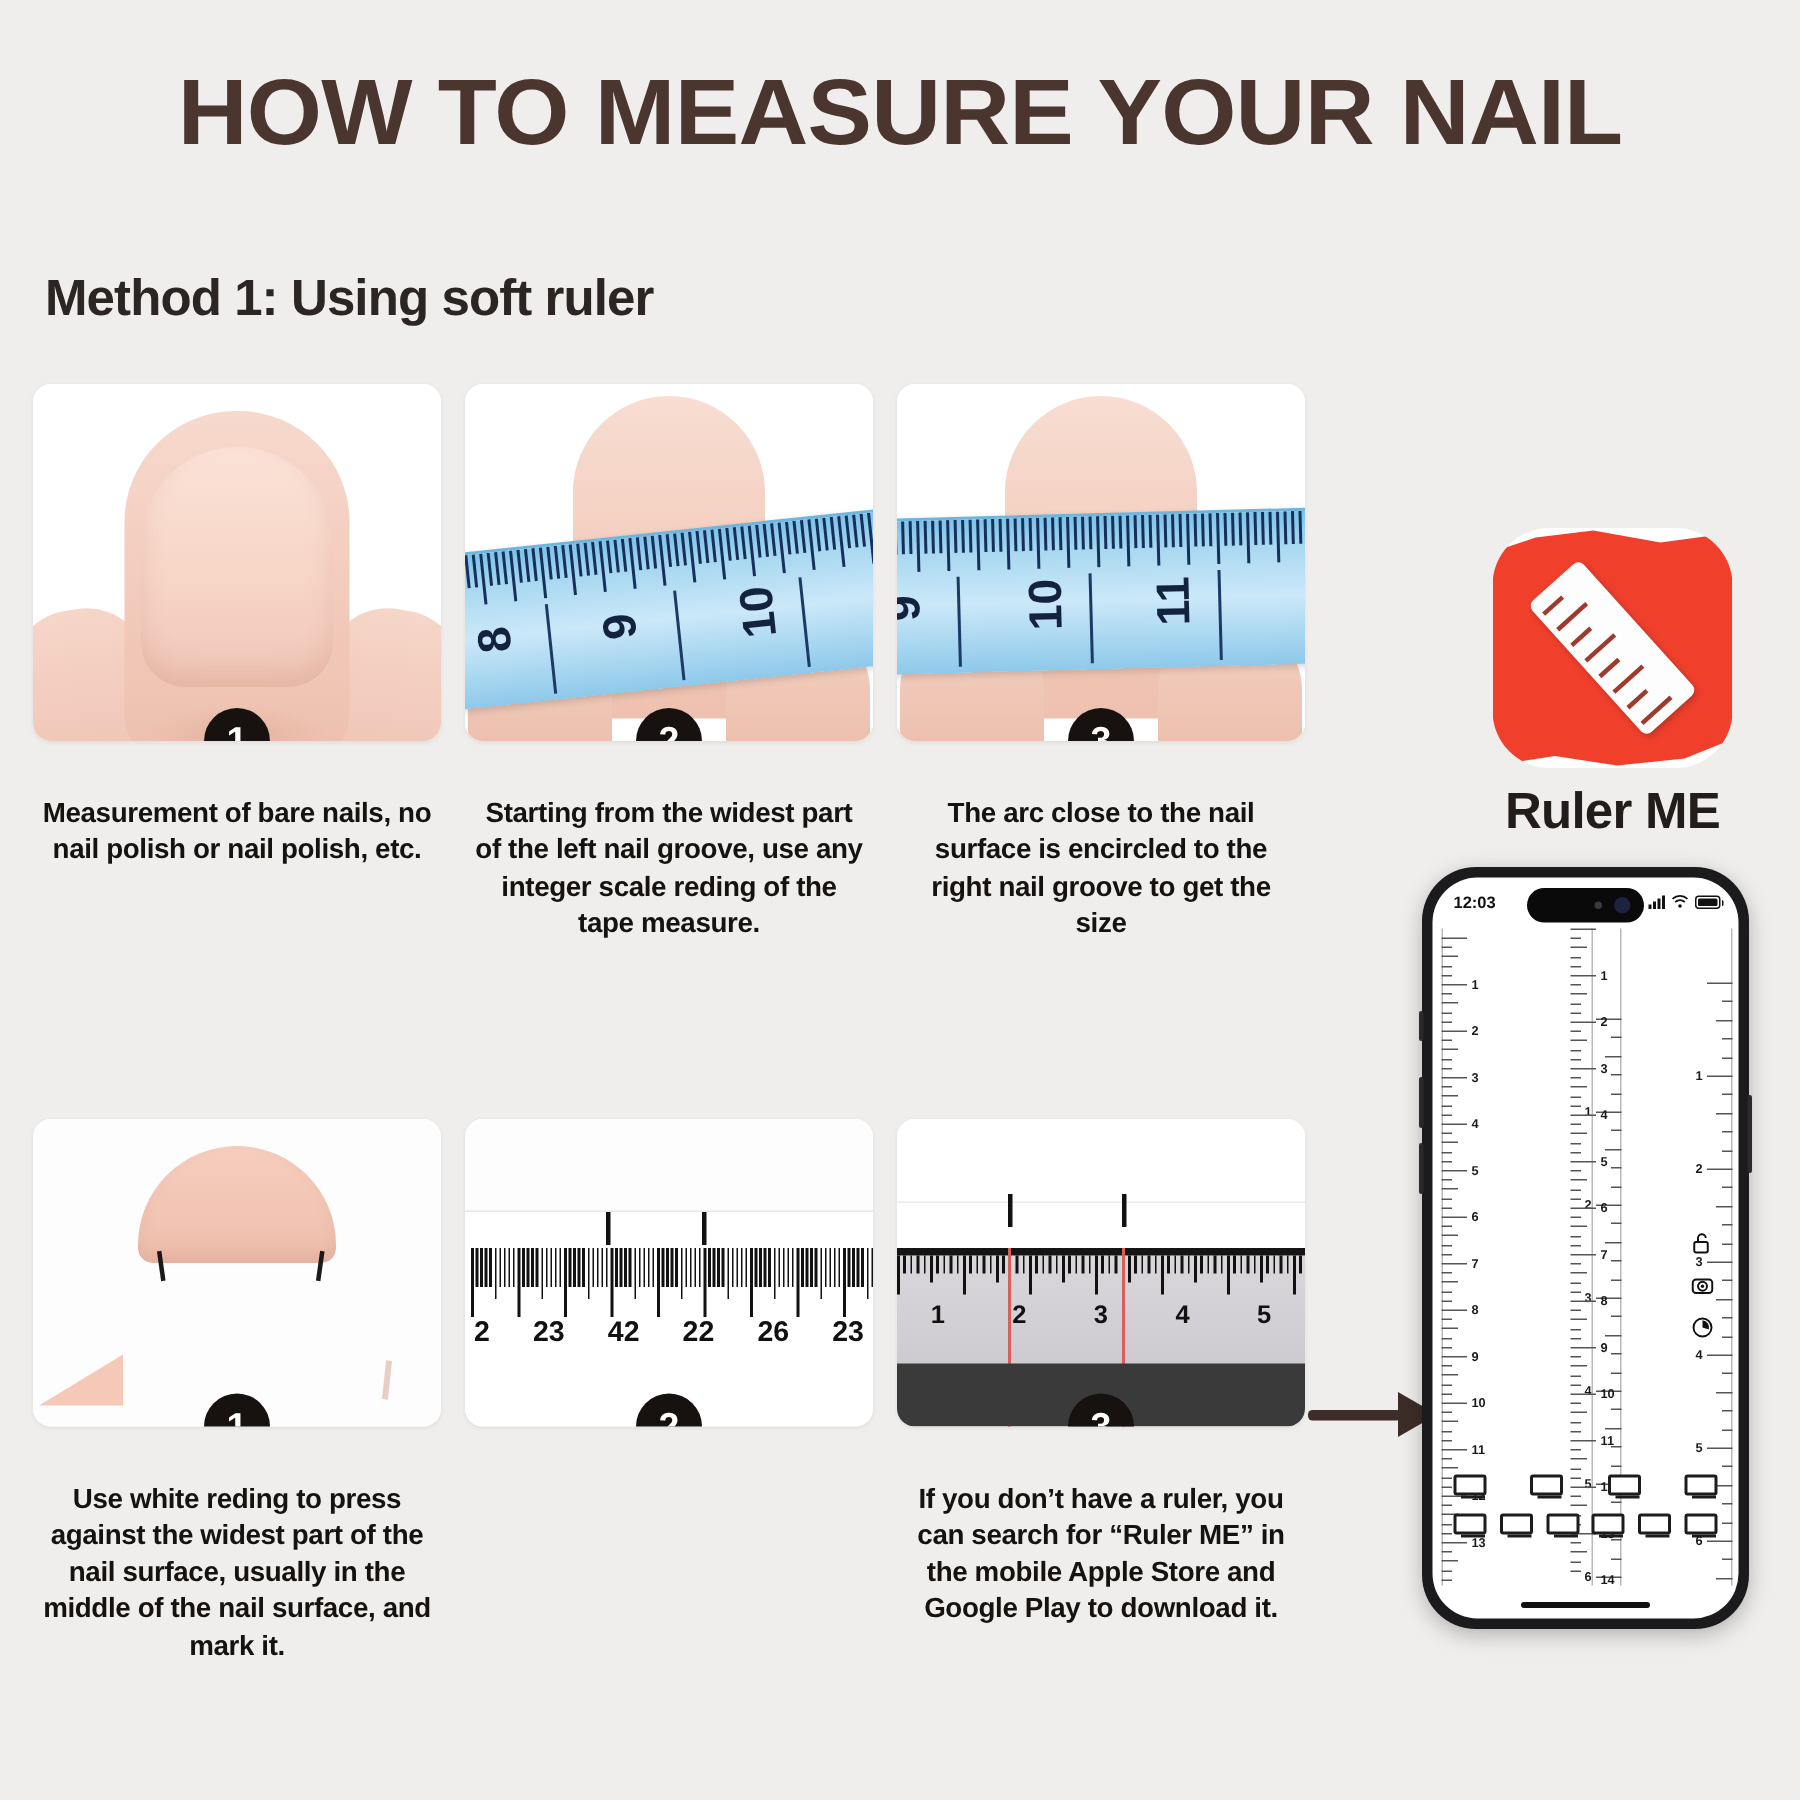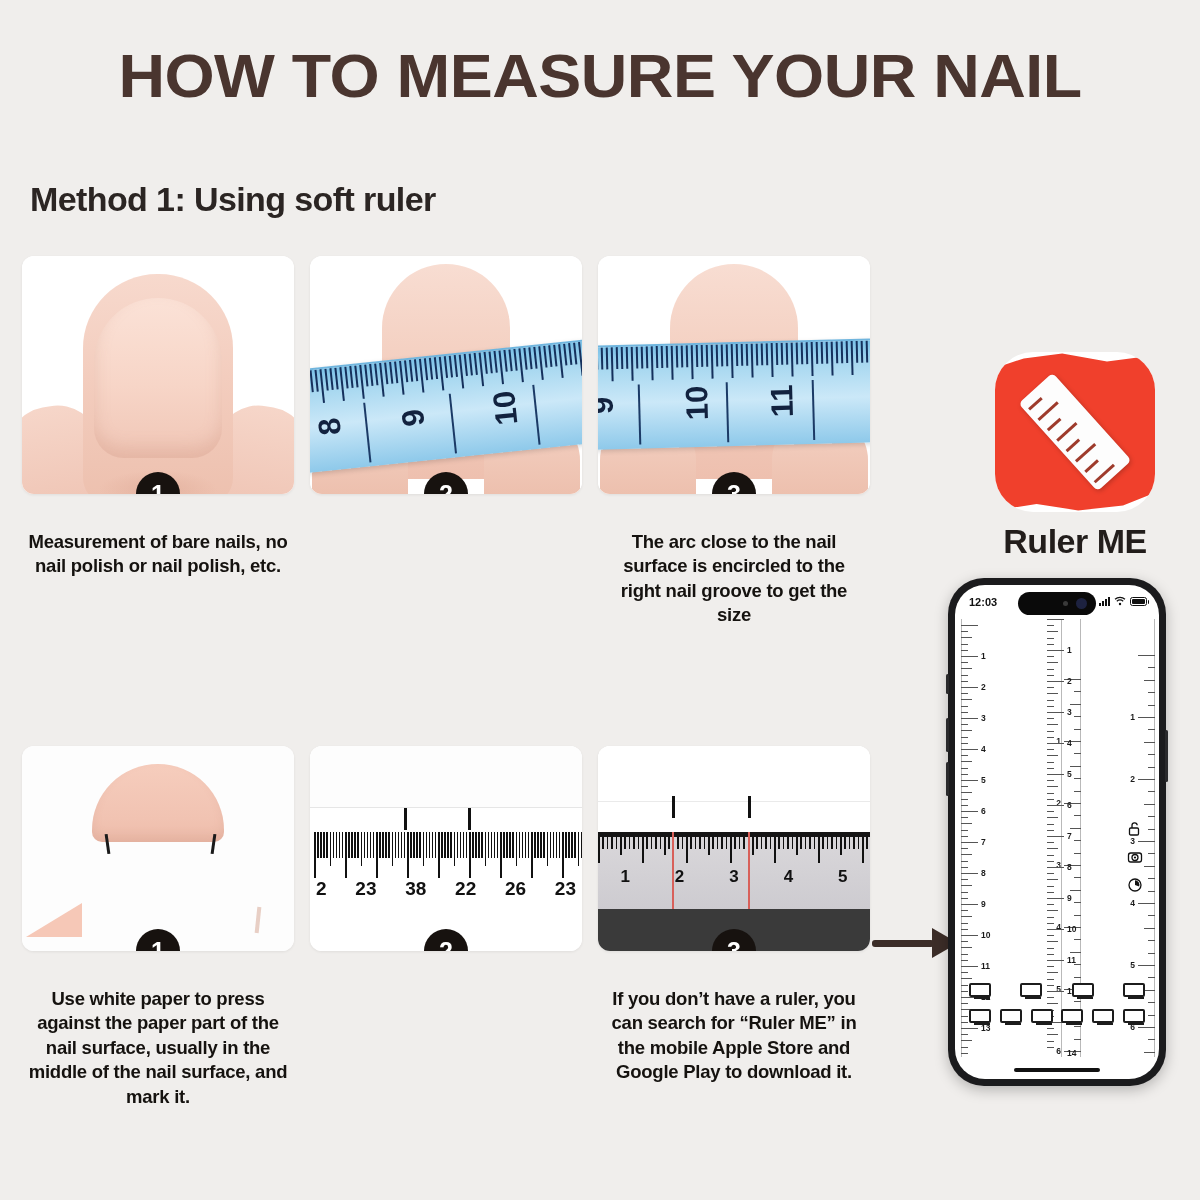--- a/index.html
+++ b/index.html
@@ -350,20 +350,21 @@
             <div class="tape-vline" style="left:62px"></div>
             <div class="tape-vline" style="left:148px"></div>
             <div class="tape-vline" style="left:232px"></div>
             <div class="tape-num" style="left:18px;">8</div>
             <div class="tape-num" style="left:102px;">9</div>
             <div class="tape-num" style="left:186px;">10</div>
           </div>
         </div>
         <div class="badge">2</div>
       </div>
+      <div class="caption">Starting from the widest part of the left nail groove, use any integer scale reding of the tape measure.</div>
     </div>
 
     <div class="col">
       <div class="card">
         <div class="tape-photo">
           <div class="tape-finger"></div>
           <div class="tape-knuckleL"></div>
           <div class="tape-knuckleR"></div>
           <div class="tape" id="tape3">
             <div class="ticks" id="ticks3">
@@ -444,21 +445,21 @@
       <div class="card short">
         <div class="paper-photo">
           <div class="paper-nail"></div>
           <div class="mark" style="left:84px; top:88px; transform:rotate(-8deg);"></div>
           <div class="mark" style="left:190px; top:88px; transform:rotate(8deg);"></div>
           <div class="paper-corner"></div>
           <div class="paper-sliver"></div>
         </div>
         <div class="badge">1</div>
       </div>
-      <div class="caption">Use white paper to press against the paper part of the nail surface, usually in the middle of the nail surface, and mark it.</div>
+      <div class="caption">Use white reding to press against the widest part of the nail surface, usually in the middle of the nail surface, and mark it.</div>
     </div>
 
     <div class="col">
       <div class="card short">
         <div class="ruler-photo">
           <div class="ruler-topstrip"></div>
           <div class="pen-mark" style="left:94px;"></div>
           <div class="pen-mark" style="left:158px;"></div>
           <div class="ruler-ticks" id="ruler-ticks">
               <i style="left:0.0px;height:46px"></i>
@@ -545,21 +546,21 @@
               <i style="left:251.1px;height:26px"></i>
               <i style="left:254.2px;height:26px"></i>
               <i style="left:257.3px;height:26px"></i>
               <i style="left:260.4px;height:26px"></i>
               <i style="left:263.5px;height:34px"></i>
               <i style="left:266.6px;height:26px"></i>
             </div>
           <div class="ruler-nums" id="ruler-nums">
               <span>2</span>
               <span>23</span>
-              <span>38</span>
+              <span>42</span>
               <span>22</span>
               <span>26</span>
               <span>23</span>
             </div>
         </div>
         <div class="badge">2</div>
       </div>
     </div>
 
     <div class="col">

